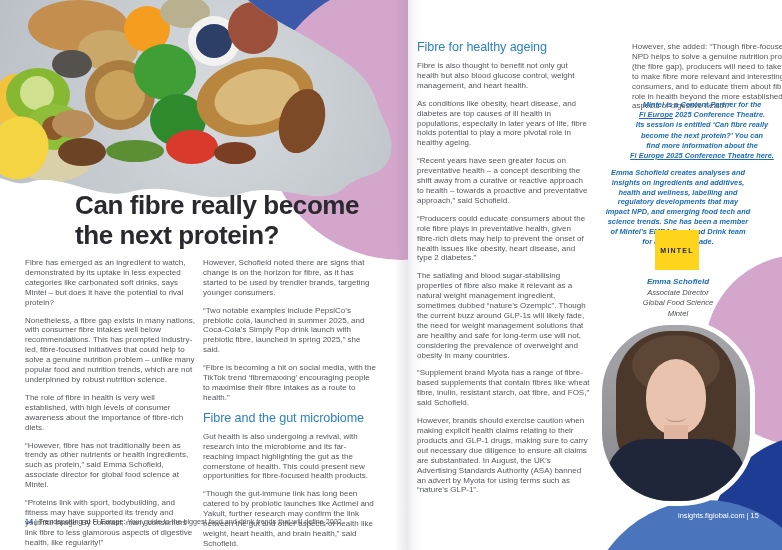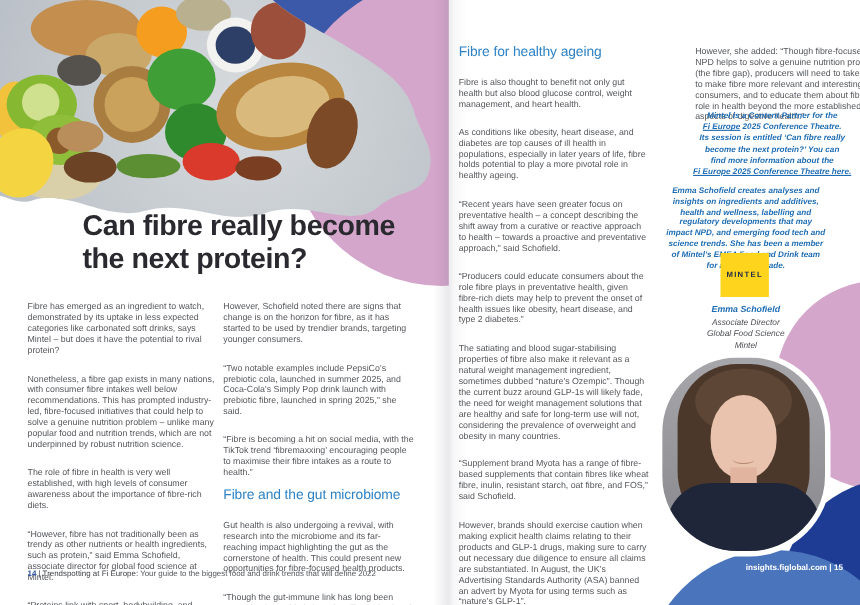--- a/index.html
+++ b/index.html
@@ -36,21 +36,21 @@
   .face{position:absolute;left:44px;top:34px;width:60px;height:76px;border-radius:50% 50% 46% 46%;background:#e9c3ad;}
   .neck{position:absolute;left:62px;top:100px;width:24px;height:22px;background:#e0b49e;}
   .shoulders{position:absolute;left:4px;top:114px;width:140px;height:70px;border-radius:40px 40px 0 0;background:#20263a;}
   .smile{position:absolute;left:64px;top:88px;width:20px;height:8px;border-bottom:1.5px solid #b98a73;border-radius:50%;}
   
   .headline{
     position:absolute;left:75px;top:190px;z-index:8;white-space:pre-line;
     font-size:26px;line-height:30px;font-weight:bold;color:#29292f;letter-spacing:-0.4px;
   }
   .col{position:absolute;z-index:8;font-size:8px;line-height:9.9px;}
-  .col p{margin:16px 0 8px 0;}
+  .col p{margin:0 0 8px 0;}
   .col h3{margin:4px 0 7px 0;font-size:12.6px;line-height:14px;color:var(--accent-blue);font-weight:normal;letter-spacing:-0.1px;}
   #left-col-1{left:25px;top:258px;width:171px;}
   #left-col-2{left:203px;top:258px;width:173px;}
   #right-col-1{left:417px;top:36px;width:174px;}
   #right-col-2{left:592px;top:42px;width:172px;margin-left:40px;}
   #right-col-2 p{margin:0;}
   .sidebar-note{position:absolute;left:600px;width:156px;z-index:8;text-align:center;
     font-size:7.4px;line-height:10.2px;font-weight:bold;font-style:italic;color:var(--link-blue);white-space:pre-line;}
   #mintel-note{top:100px;margin-left:24px;}
   #bio-note{top:168px;line-height:9.8px;}
@@ -58,21 +58,21 @@
   #mintel-logo{position:absolute;left:655px;top:230px;width:44px;height:40px;z-index:8;
     background:var(--mintel-yellow);display:flex;align-items:center;justify-content:center;}
   #mintel-logo span{font-size:7px;font-weight:bold;letter-spacing:1.2px;color:#232c47;}
   #credit-block{position:absolute;left:592px;top:277px;width:172px;z-index:8;text-align:center;
     font-size:7.6px;line-height:10.6px;font-style:italic;color:#4c4e54;}
   #credit-name{color:var(--link-blue);font-weight:bold;font-size:8px;}
   
   #footer-left{position:absolute;left:25px;top:517px;z-index:9;font-size:7.2px;color:#55575c;}
   #footer-left .pg{color:#2f57a5;font-weight:bold;}
   #footer-left .bold{font-weight:normal;color:#3c3e44;}
-  #footer-right{position:absolute;left:678px;top:511px;z-index:9;font-size:7.4px;font-weight:bold;color:#ffffff;text-align:right;}
+  #footer-right{position:absolute;left:678px;top:511px;z-index:9;font-size:7.4px;font-weight:normal;color:#ffffff;text-align:right;}
 </style>
 </head>
 <body>
 
 <div id="spread" style="--accent-blue: #2e82c5; --link-blue: #1d6cb4; --navy: #3b59a8; --navy-deep: #1e3c94; --blue-mid: #4a75bd; --pink: #d5a6cb; --mintel-yellow: #ffd41c;">
 
   <div class="circle" id="navy-top-circle"></div>
   <div class="circle" id="pink-gutter-circle"></div>
 
   <div id="food-photo">

